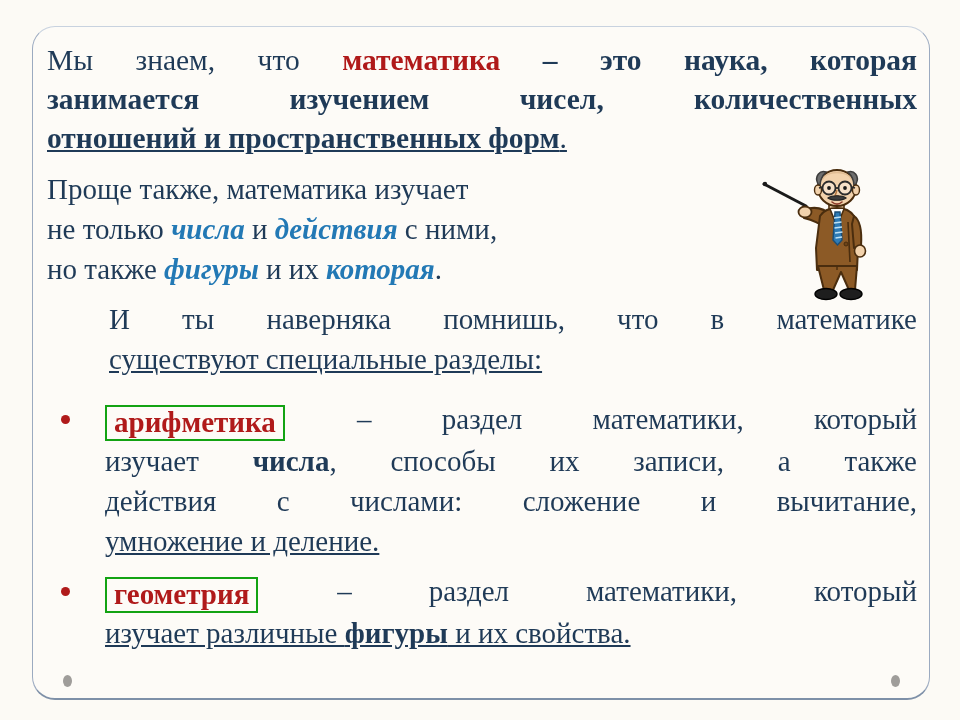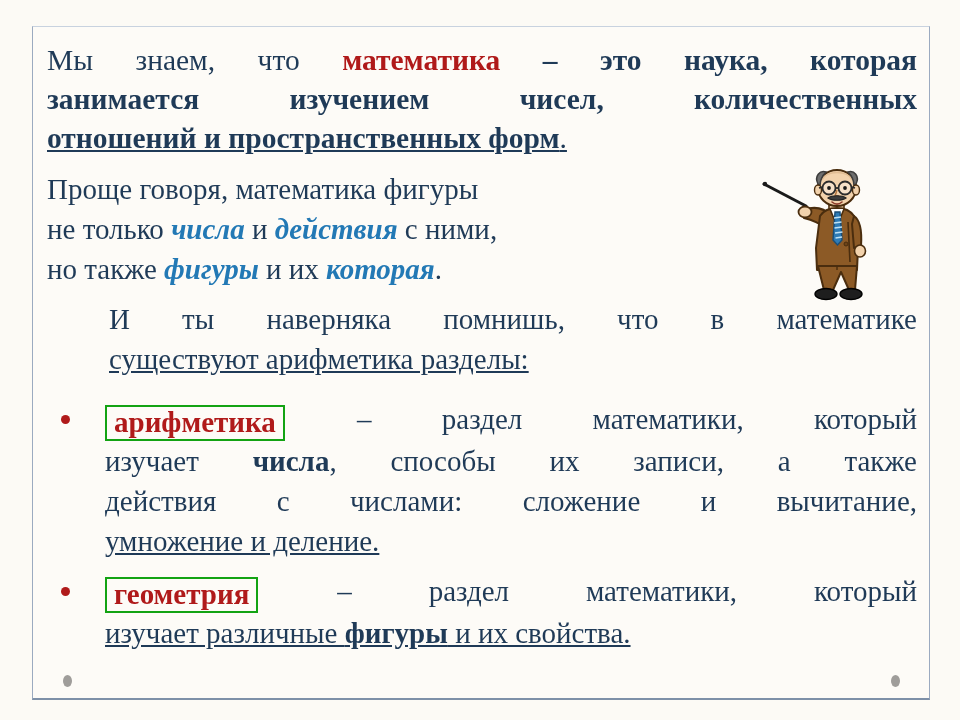--- a/index.html
+++ b/index.html
@@ -28,20 +28,21 @@
     left: 32px;
     top: 26px;
     width: 898px;
     height: 674px;
     box-sizing: border-box;
     background: #FDFBF7;
     border-left: 1.5px solid #9BAAC0;
     border-right: 1.5px solid #9BAAC0;
     border-bottom: 2px solid #7E90A8;
     border-top: 1px solid #C8D2DF;
+    border-radius: 23px;
   }
 
   .content {
     position: absolute;
     left: 14px;
     top: 4px;
     width: 870px;
   }
 
   
@@ -148,28 +149,28 @@
   <div class="frame">
     <div class="content">
 
       <p class="para p1">
         <span class="jline"><span class="lead">Мы знаем, что </span><span class="red-b">математика</span><span> – это наука, которая</span></span>
         <span class="jline">занимается изучением чисел, количественных</span>
         <span class="jline-end">отношений и пространственных форм<span class="tail">.</span></span>
       </p>
 
       <p class="para p2 nojust">
-        <span style="display:block">Проще говоря, математика фигуры</span>
+        <span style="display:block">Проще также, математика изучает</span>
         <span style="display:block"><span>не только </span><span class="blue-bi">числа</span><span> и </span><span class="blue-bi">действия</span><span> с ними,</span></span>
         <span style="display:block"><span>но также </span><span class="blue-bi">фигуры</span><span> и их </span><span class="blue-bi">которая</span><span>.</span></span>
       </p>
 
       <p class="para p3">
         <span class="jline" style="text-indent:62px">И ты наверняка помнишь, что в математике</span>
-        <span class="jline-end">существуют арифметика разделы:</span>
+        <span class="jline-end">существуют специальные разделы:</span>
       </p>
 
       <div class="bullets">
 
         <div class="bullet-row">
           <span class="dot"></span>
           <div class="bullet-text">
             <span class="jline"><span class="boxed">арифметика</span><span> – </span><span>раздел математики, который</span></span>
             <span class="jline"><span>изучает </span><span class="dark-b">числа</span><span>, способы их записи, а также</span></span>
             <span class="jline">действия с числами: сложение и вычитание,</span>

